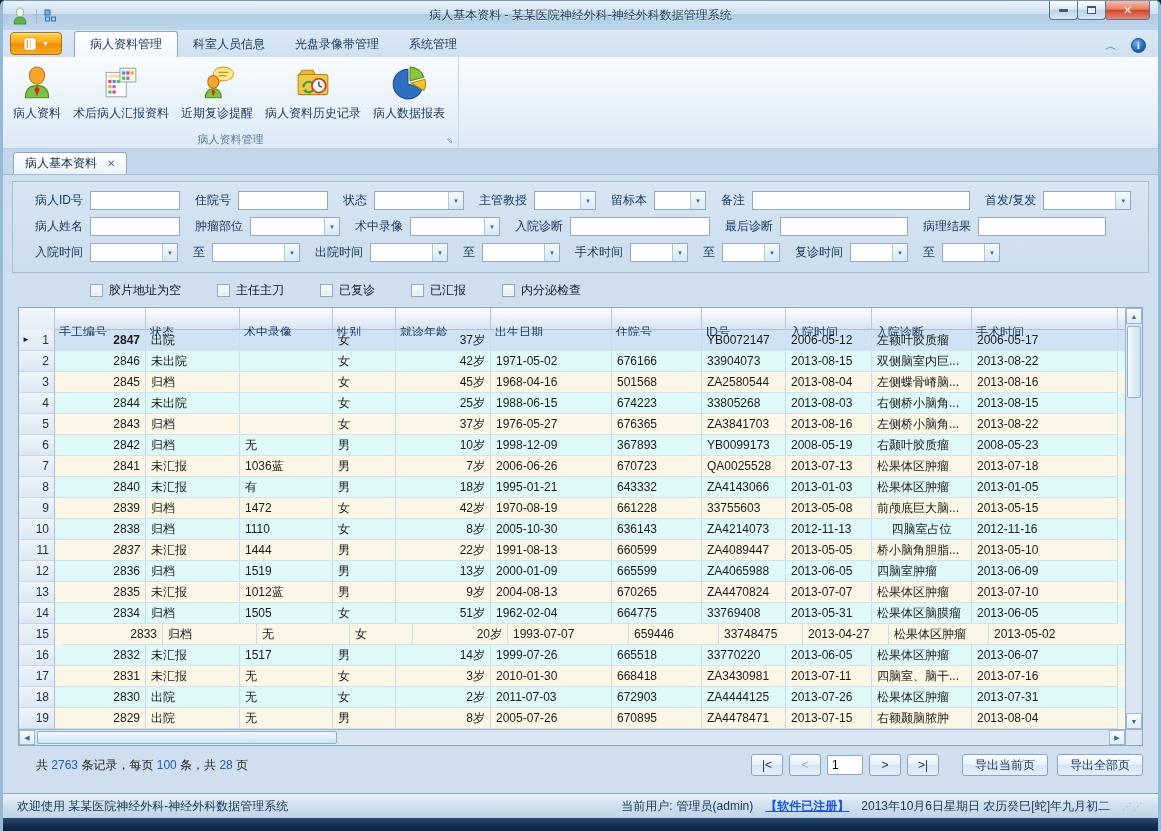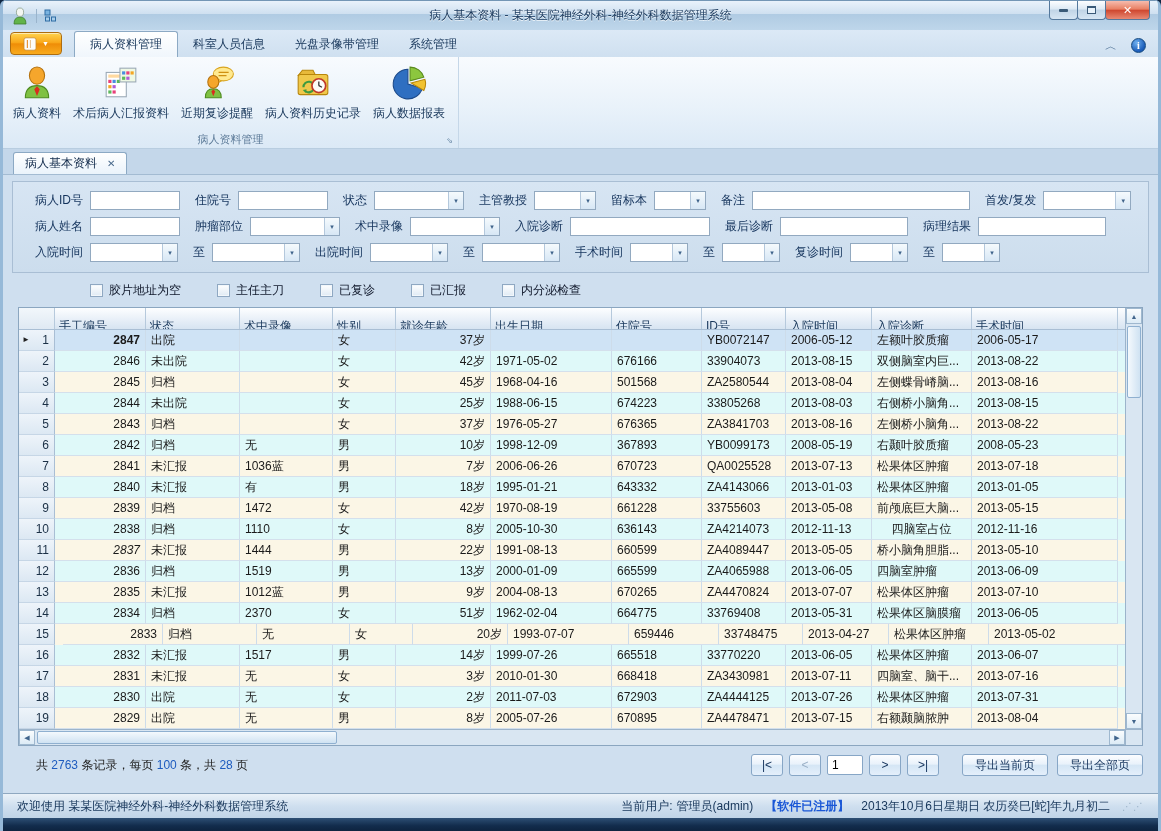--- a/index.html
+++ b/index.html
@@ -89,21 +89,21 @@
   .btn {
     min-width:80px; height:22px; padding:0 10px; border:1px solid #87a6c6; border-radius:3px;
     background:linear-gradient(#fcfdff,#e9f2fb 45%,#d5e6f5 52%,#e4effb);
     color:#14335c; display:flex; align-items:center; justify-content:center; margin-left:9px; white-space:nowrap;
   }
   
   .grid-wrap { border:1px solid #8ba6c0; background:#fff; display:flex; flex-direction:column; margin:0 6px; }
   .grid-top { display:flex; }
   .grid-cols { flex:1; overflow:hidden; }
   .header-row { display:flex; height:22px; background:linear-gradient(#fdfeff,#e6eef7 60%,#d7e4f1); border-bottom:1px solid #a9bed4; }
-  .hcell { border-right:1px solid #b6c9dc; padding:8px 4px; line-height:21px; color:#17365a; white-space:nowrap; overflow:hidden; flex:0 0 auto; }
+  .hcell { border-right:1px solid #b6c9dc; padding:14px 4px; line-height:21px; color:#17365a; white-space:nowrap; overflow:hidden; flex:0 0 auto; }
   .hcell.rowhdr-h { background:linear-gradient(#f2f7fb,#dfe9f3); }
   .row { display:flex; height:21px; }
   .rowhdr {
     width:36px; flex:0 0 36px; background:linear-gradient(#eef4fa,#dce8f3);
     border-right:1px solid #a9bed4; border-bottom:1px solid #c6d6e6;
     text-align:right; padding-right:5px; line-height:20px; color:#1b3046; position:relative;
   }
   .sel-arrow { position:absolute; left:3px; top:0; font-size:8px; color:#222; }
   .cell { border-right:1px solid #cddcea; border-bottom:1px solid #d4e0ec; padding:0 5px; line-height:20px; white-space:nowrap; overflow:hidden; flex:0 0 auto; }
   .cell.ar { text-align:right; }
@@ -130,21 +130,21 @@
   .pg-btn { min-width:30px; width:32px; padding:0; margin-left:6px; }
   .pg-btn.disabled { color:#9ab0c6; }
   .pg-input { width:36px; height:20px; border:1px solid #87a6c6; border-radius:2px; background:#fff; font:inherit; padding:0 4px; margin-left:6px; }
   .export-btn { min-width:86px; }
   .gap14 { width:14px; }
   
   .statusbar {
     height:25px; flex:0 0 25px; border-top:1px solid #8fa8c0; color:#17365a;
     background:linear-gradient(#eaf1f8,#cfdfef 50%,#c0d4e7); display:flex; align-items:center; padding:0 14px;
   }
-  .registered { color:#1a57d6; font-weight:bold; margin:0 12px; }
+  .registered { color:#1a57d6; font-weight:bold; margin:0 12px;text-decoration:underline; }
   .user { margin-left:4px; }
   .grip { margin-left:12px; color:#9db4c9; font-size:10px; letter-spacing:1px; }
   .bottom-frame { height:13px; flex:0 0 13px; background:linear-gradient(#2d4f74,#122c4c 60%,#0e2440); }
 </style>
 </head>
 <body>
 
 <div class="window">
 
   <div class="titlebar">
@@ -589,21 +589,21 @@
                 <span class="cell" style="width: 90px;">670265</span>
                 <span class="cell" style="width: 84px;">ZA4470824</span>
                 <span class="cell" style="width: 86px;">2013-07-07</span>
                 <span class="cell" style="width: 100px;">松果体区肿瘤</span>
                 <span class="cell" style="width: 146px;">2013-07-10</span>
               </div>
               <div class="row r-even">
                 <span class="rowhdr">14</span>
                 <span class="cell ar" style="width: 91px;">2834</span>
                 <span class="cell" style="width: 94px;">归档</span>
-                <span class="cell" style="width: 93px;">2370</span>
+                <span class="cell" style="width: 93px;">1505</span>
                 <span class="cell" style="width: 63px;">女</span>
                 <span class="cell ar" style="width: 95px;">51岁</span>
                 <span class="cell" style="width: 121px;">1962-02-04</span>
                 <span class="cell" style="width: 90px;">664775</span>
                 <span class="cell" style="width: 84px;">33769408</span>
                 <span class="cell" style="width: 86px;">2013-05-31</span>
                 <span class="cell" style="width: 100px;">松果体区脑膜瘤</span>
                 <span class="cell" style="width: 146px;">2013-06-05</span>
               </div>
               <div class="row r-odd">

